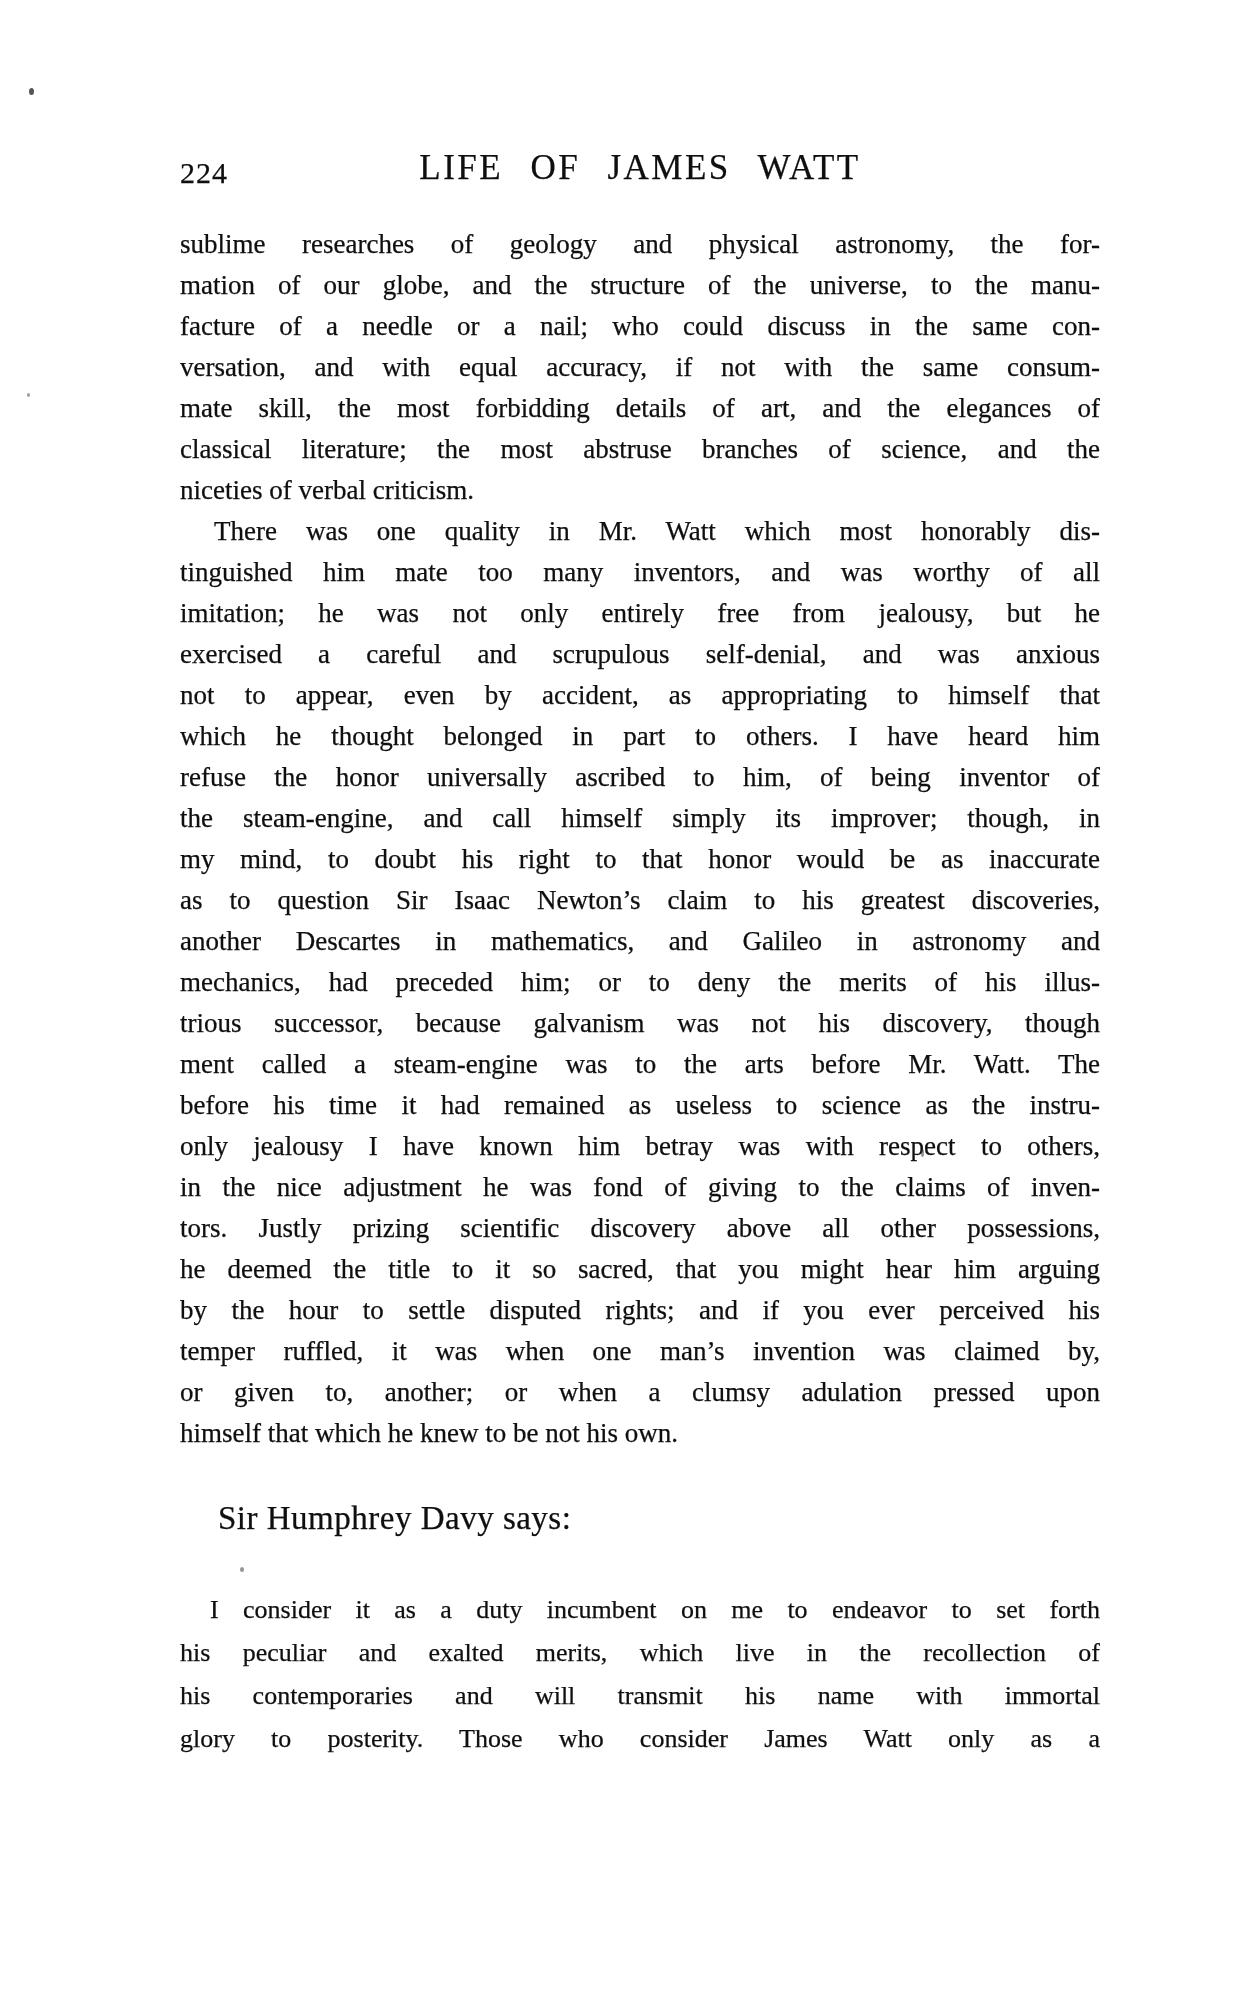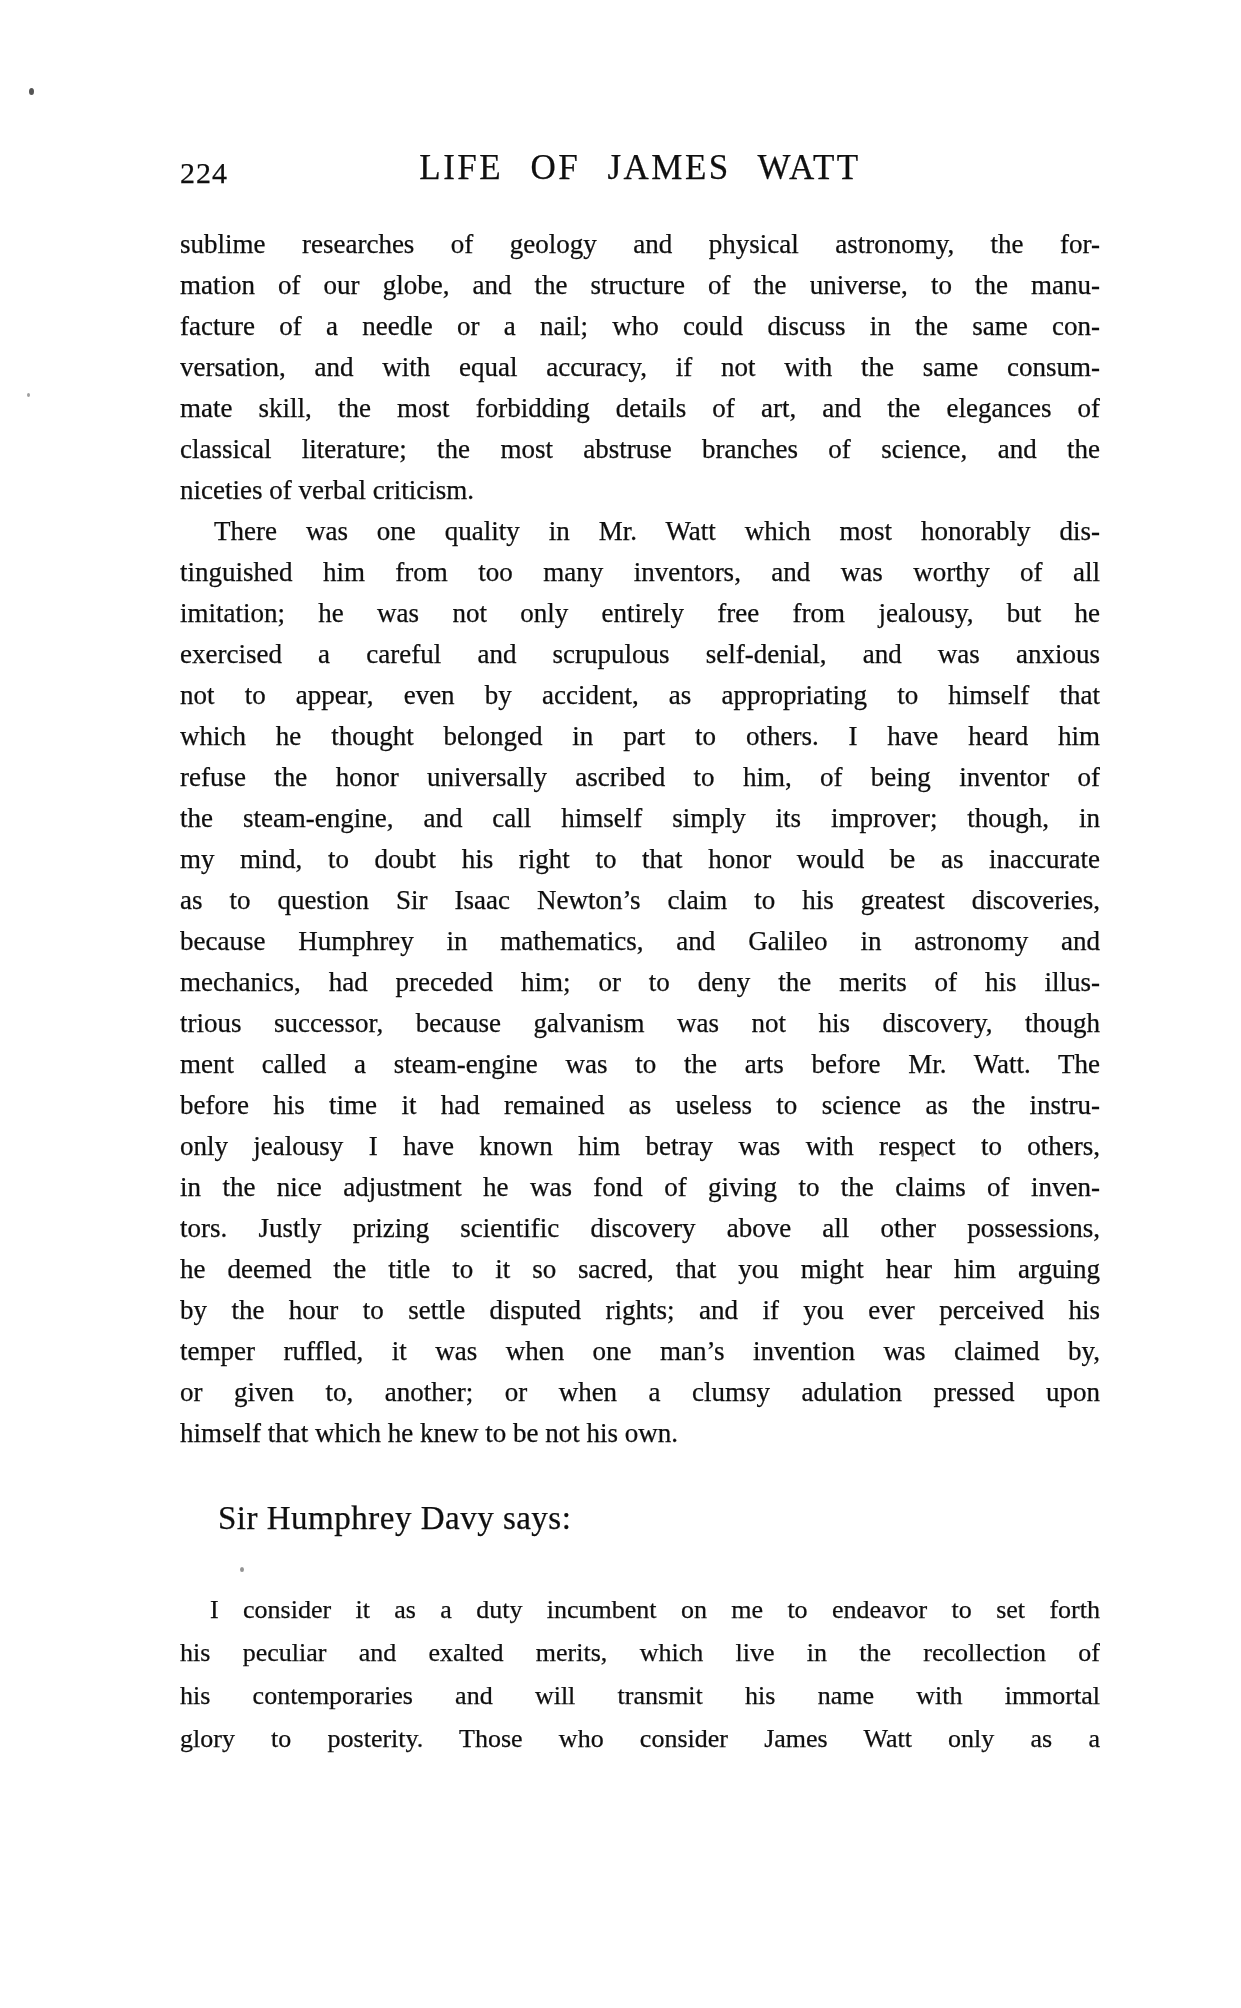--- a/index.html
+++ b/index.html
@@ -93,30 +93,30 @@
 
 <div class="column body-block" id="body-lines">
     <div class="line">sublime researches of geology and physical astronomy, the for-</div>
     <div class="line">mation of our globe, and the structure of the universe, to the manu-</div>
     <div class="line">facture of a needle or a nail; who could discuss in the same con-</div>
     <div class="line">versation, and with equal accuracy, if not with the same consum-</div>
     <div class="line">mate skill, the most forbidding details of art, and the elegances of</div>
     <div class="line">classical literature; the most abstruse branches of science, and the</div>
     <div class="line no-just">niceties of verbal criticism.</div>
     <div class="line indent">There was one quality in Mr. Watt which most honorably dis-</div>
-    <div class="line">tinguished him from too many inventors, and was worthy of all</div>
+    <div class="line">tinguished him mate too many inventors, and was worthy of all</div>
     <div class="line">imitation; he was not only entirely free from jealousy, but he</div>
     <div class="line">exercised a careful and scrupulous self-denial, and was anxious</div>
     <div class="line">not to appear, even by accident, as appropriating to himself that</div>
     <div class="line">which he thought belonged in part to others. I have heard him</div>
     <div class="line">refuse the honor universally ascribed to him, of being inventor of</div>
     <div class="line">the steam-engine, and call himself simply its improver; though, in</div>
     <div class="line">my mind, to doubt his right to that honor would be as inaccurate</div>
     <div class="line">as to question Sir Isaac Newton’s claim to his greatest discoveries,</div>
-    <div class="line">because Humphrey in mathematics, and Galileo in astronomy and</div>
+    <div class="line">another Descartes in mathematics, and Galileo in astronomy and</div>
     <div class="line">mechanics, had preceded him; or to deny the merits of his illus-</div>
     <div class="line">trious successor, because galvanism was not his discovery, though</div>
     <div class="line">ment called a steam-engine was to the arts before Mr. Watt. The</div>
     <div class="line">before his time it had remained as useless to science as the instru-</div>
     <div class="line">only jealousy I have known him betray was with respect to others,</div>
     <div class="line">in the nice adjustment he was fond of giving to the claims of inven-</div>
     <div class="line">tors. Justly prizing scientific discovery above all other possessions,</div>
     <div class="line">he deemed the title to it so sacred, that you might hear him arguing</div>
     <div class="line">by the hour to settle disputed rights; and if you ever perceived his</div>
     <div class="line">temper ruffled, it was when one man’s invention was claimed by,</div>

